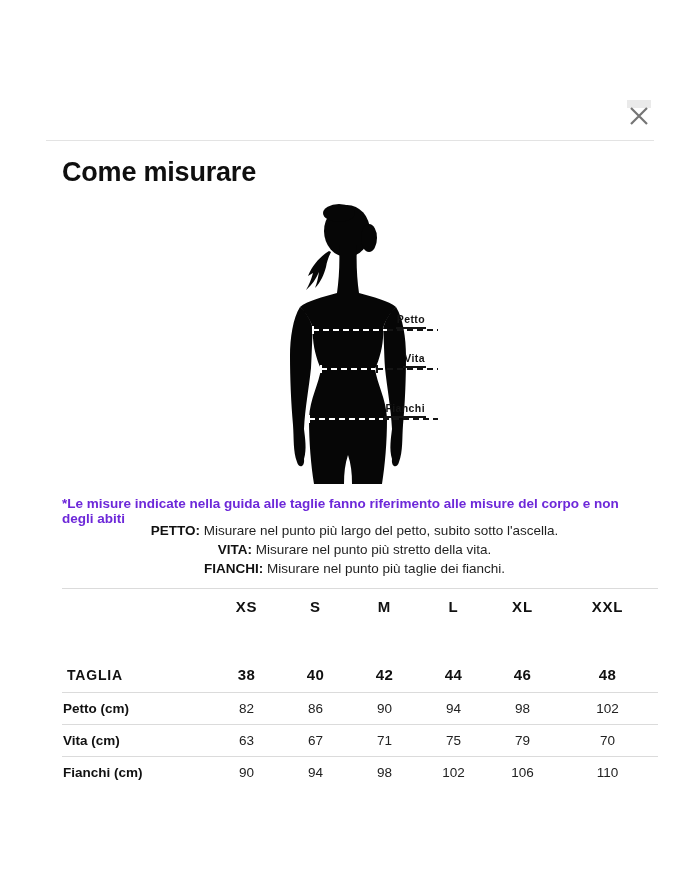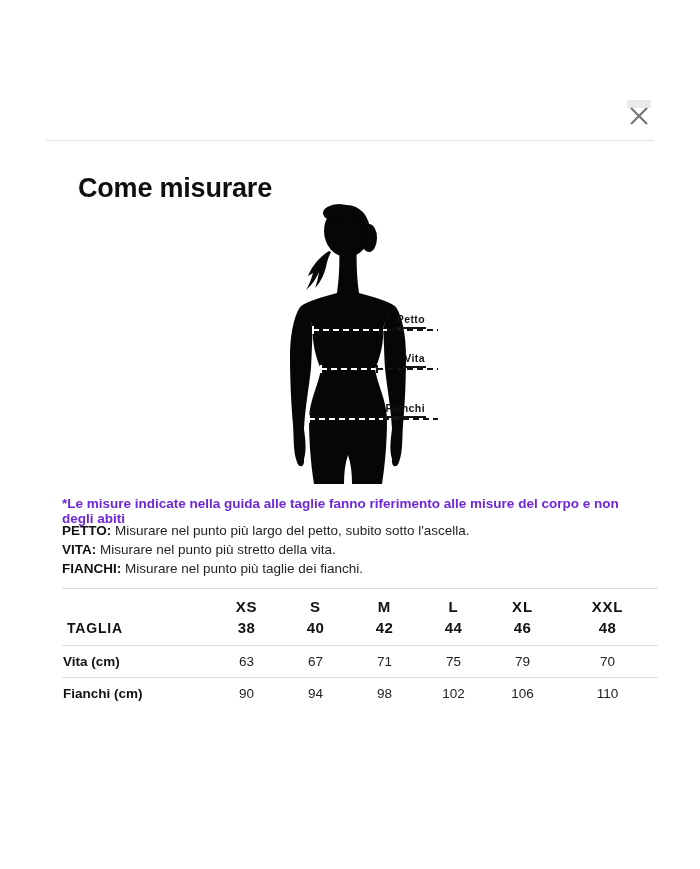--- a/index.html
+++ b/index.html
@@ -20,51 +20,51 @@
   .mline.black{background:repeating-linear-gradient(90deg,#141414 0 6px,transparent 6px 10px);}
   .mline.white{background:repeating-linear-gradient(90deg,#fff 0 6px,transparent 6px 10px);}
   .tick{position:absolute;width:2px;height:8px;}
   .tick.white{background:#fff;}
   .tick.black{background:#141414;}
   .mlabel{position:absolute;right:262px;font-size:10.5px;font-weight:700;letter-spacing:.4px;color:#141414;border-bottom:2px solid #141414;padding:0 1px 2px 1px;line-height:12px;}
 
   
   .note{position:absolute;left:62px;top:496px;width:585px;font-size:13.5px;font-weight:700;color:#6d28d9;}
   .defs{position:absolute;left:62px;top:521px;width:585px;font-size:13.5px;color:#1f1f1f;}
-  .defs p{margin:0;line-height:19.2px;}
+  .defs p{margin:0;line-height:19.2px;text-align:center;}
   .defs b{color:#111;}
 
   
   .table-wrap{position:absolute;left:62px;top:588px;width:596px;}
   table{width:596px;border-collapse:collapse;table-layout:fixed;}
   thead tr, tbody tr{border-top:1px solid #dbdbdb;}
   th,td{font-size:13.5px;text-align:center;padding:0;}
   th.corner{text-align:left;vertical-align:bottom;padding:2px 0 9px 5px;font-size:14px;font-weight:700;letter-spacing:.8px;}
   th .sz{font-size:15px;font-weight:700;letter-spacing:.8px;line-height:21px;padding-top:7px;}
-  th .num{font-size:15px;font-weight:700;letter-spacing:.5px;line-height:21px;padding-bottom:7px;}
+  th .num{font-size:15px;font-weight:700;letter-spacing:.5px;line-height:21px;padding-bottom:7px;margin-top:47px;}
   tbody th{text-align:left;font-weight:700;padding:8px 0 8px 1px;color:#111;}
   tbody td{font-weight:400;color:#222;padding:8px 0;}
 </style>
 </head>
 <body>
 
 <div class="modal">
 
   <div class="close-artifact"></div>
   <button class="close-btn" aria-label="close">
     <span style="display:flex;">
       <svg width="20" height="20" viewBox="0 0 20 20">
           <path d="M2 2 L18 18 M18 2 L2 18" stroke="#757575" stroke-width="2.2" fill="none"></path>
         </svg>
     </span>
   </button>
 
   <div class="header-divider"></div>
 
-  <h1 class="title" style="margin:16px;">Come misurare</h1>
+  <h1 class="title" style="margin:0;">Come misurare</h1>
 
   <div class="diagram">
 
     <svg class="silhouette" viewBox="0 0 130 284">
       <g fill="#060606">
 
         <ellipse cx="64" cy="28" rx="23" ry="26"></ellipse>
         <ellipse cx="56" cy="10" rx="16" ry="9"></ellipse>
         <ellipse cx="86" cy="35" rx="8" ry="14"></ellipse>
 
@@ -170,20 +170,29 @@
               <div class="num">46</div>
             </th>
             <th>
               <div class="sz">XXL</div>
               <div class="num">48</div>
             </th>
           </tr>
         </thead>
       <tbody>
           <tr>
+            <th>Petto (cm)</th>
+            <td>82</td>
+            <td>86</td>
+            <td>90</td>
+            <td>94</td>
+            <td>98</td>
+            <td>102</td>
+          </tr>
+          <tr>
             <th>Vita (cm)</th>
             <td>63</td>
             <td>67</td>
             <td>71</td>
             <td>75</td>
             <td>79</td>
             <td>70</td>
           </tr>
           <tr>
             <th>Fianchi (cm)</th>

